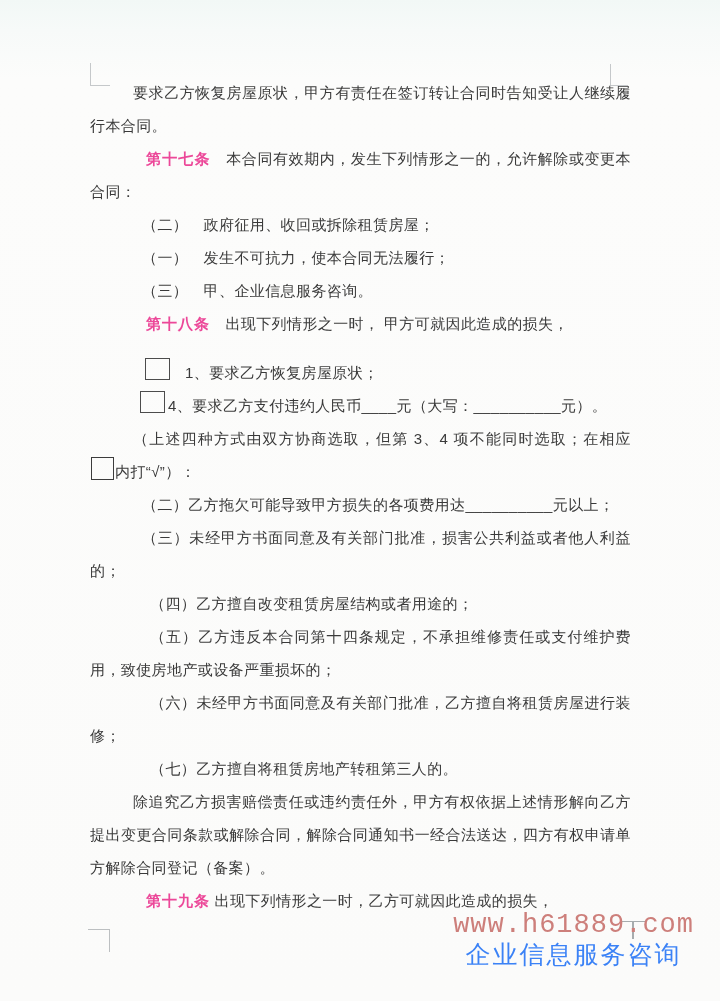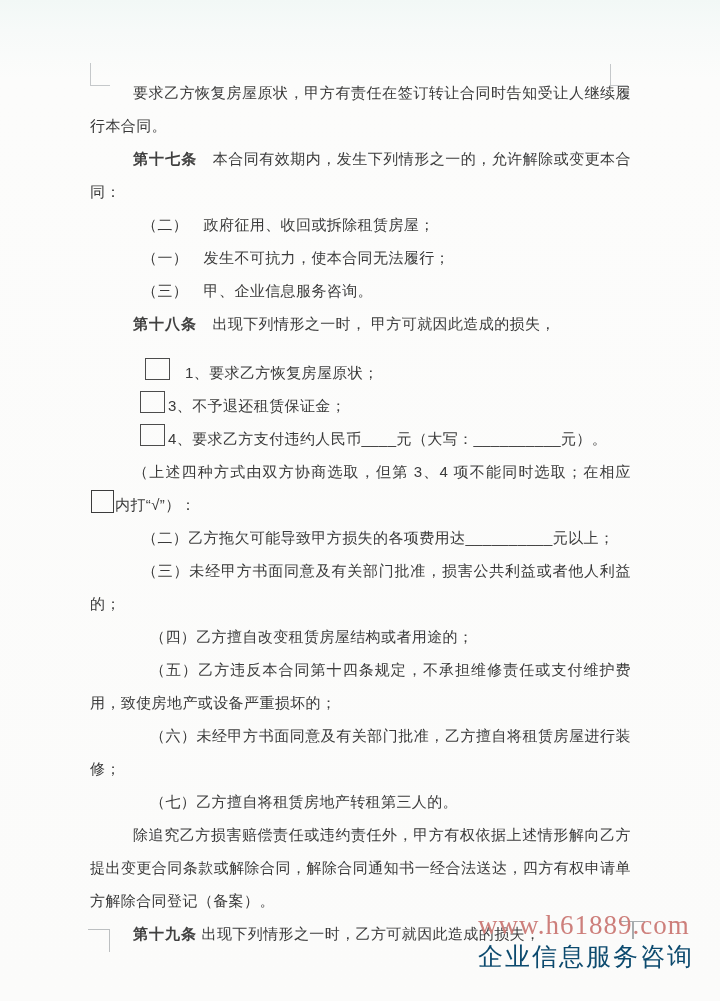--- a/index.html
+++ b/index.html
@@ -11,21 +11,21 @@
   }
   
   .content {
     position:absolute; left:90px; top:76px; width:541px;
     font-size:15px; line-height:33px; letter-spacing:0.4px;
     text-align:justify;
   }
   .content p { margin:0; }
   .blk-body   { text-indent:43px; }
   .blk-clause { text-indent:43px; }
-  .blk-clause b { font-weight:bold; color:#404040; letter-spacing:1px; }
+  .blk-clause b { font-weight:bold; color:#ec4899; letter-spacing:1px;margin-left:13px; }
   .blk-item   { text-indent:52px; }
   .blk-item2  { text-indent:60px; }
   .blk-checkbox { text-indent:50px; }
   .blk-checkbox.first { text-indent:55px;margin-top:16px; }
   .cb {
     display:inline-block; width:23px; height:20px;
     border:1.6px solid #4c4c4c; background:transparent;
     vertical-align:-2px; margin-right:3px;
   }
   .cb.gap { margin-right:15px; }
@@ -36,52 +36,51 @@
   
   .mark { position:absolute; }
   .mark-tl { left:90px;  top:63px;  width:19px; height:22px; border-left:1.3px solid #c5c8ca; border-bottom:1.3px solid #c5c8ca; }
   .mark-tr { left:610px; top:64px;  width:17px; height:21px; border-left:1.3px solid #c5c8ca; border-bottom:1.3px solid #c5c8ca; }
   .mark-bl { left:88px;  top:929px; width:21px; height:22px; border-top:1.3px solid #bcbfc1; border-right:1.3px solid #bcbfc1; }
   
   .cursor-mark { position:absolute; left:621px; top:921px; width:24px; height:1px; background:#a7acae; }
   .cursor-mark::after { content:""; position:absolute; left:11px; top:0; width:1.5px; height:18px; background:#a7acae; }
   
   .watermark {
-    position:absolute; right:26px; bottom:28px; 
-    font-family:Liberation Serif, serif; line-height:32px;
+    position:absolute; right:26px; bottom:28px; text-align:center;
+    font-family:Liberation Mono, monospace; line-height:32px;
   }
   .wm-url { font-size:27px; letter-spacing:1px; }
   .wm-cn  { font-size:25px; letter-spacing:2px; }
 </style>
 </head>
 <body style="color: rgb(58, 58, 58);">
 
 <div class="mark mark-tl"></div>
 <div class="mark mark-tr"></div>
 <div class="mark mark-bl"></div>
 
 <main class="content" id="doc-content">
     <p class="blk-body">要求乙方恢复房屋原状，甲方有责任在签订转让合同时告知受让人继续履行本合同。</p>
     <p class="blk-clause"><b>第十七条</b>　本合同有效期内，发生下列情形之一的，允许解除或变更本合同：</p>
     <p class="blk-item">（二）　政府征用、收回或拆除租赁房屋；</p>
     <p class="blk-item">（一）　发生不可抗力，使本合同无法履行；</p>
     <p class="blk-item">（三）　甲、企业信息服务咨询。</p>
     <p class="blk-clause"><b>第十八条</b>　出现下列情形之一时， 甲方可就因此造成的损失，</p>
     <p class="blk-checkbox first"><span class="cb gap"></span>1、要求乙方恢复房屋原状；</p>
-    <p class="blk-checkbox"><span class="cb"></span>3、不予退还租赁保证金；</p>
     <p class="blk-checkbox"><span class="cb"></span>4、要求乙方支付违约人民币____元（大写：__________元）。</p>
     <p class="blk-body">（上述四种方式由双方协商选取，但第 3、4 项不能同时选取；在相应<span class="inline-box"></span>内打“√”）：</p>
     <p class="blk-item">（二）乙方拖欠可能导致甲方损失的各项费用达__________元以上；</p>
     <p class="blk-item">（三）未经甲方书面同意及有关部门批准，损害公共利益或者他人利益的；</p>
     <p class="blk-item2">（四）乙方擅自改变租赁房屋结构或者用途的；</p>
     <p class="blk-item2">（五）乙方违反本合同第十四条规定，不承担维修责任或支付维护费用，致使房地产或设备严重损坏的；</p>
     <p class="blk-item2">（六）未经甲方书面同意及有关部门批准，乙方擅自将租赁房屋进行装修；</p>
     <p class="blk-item2">（七）乙方擅自将租赁房地产转租第三人的。</p>
     <p class="blk-body">除追究乙方损害赔偿责任或违约责任外，甲方有权依据上述情形解向乙方提出变更合同条款或解除合同，解除合同通知书一经合法送达，四方有权申请单方解除合同登记（备案）。</p>
     <p class="blk-clause"><b>第十九条</b> 出现下列情形之一时，乙方可就因此造成的损失，</p>
   </main>
 
 <div class="cursor-mark"></div>
 
 <div class="watermark">
   <div class="wm-url" style="color: rgb(205, 127, 123);">www.h61889.com</div>
-  <div class="wm-cn" style="color: #0c4a6e;">企业信息服务咨询</div>
+  <div class="wm-cn" style="color: #3b82f6;">企业信息服务咨询</div>
 </div>
 
 </body></html>

